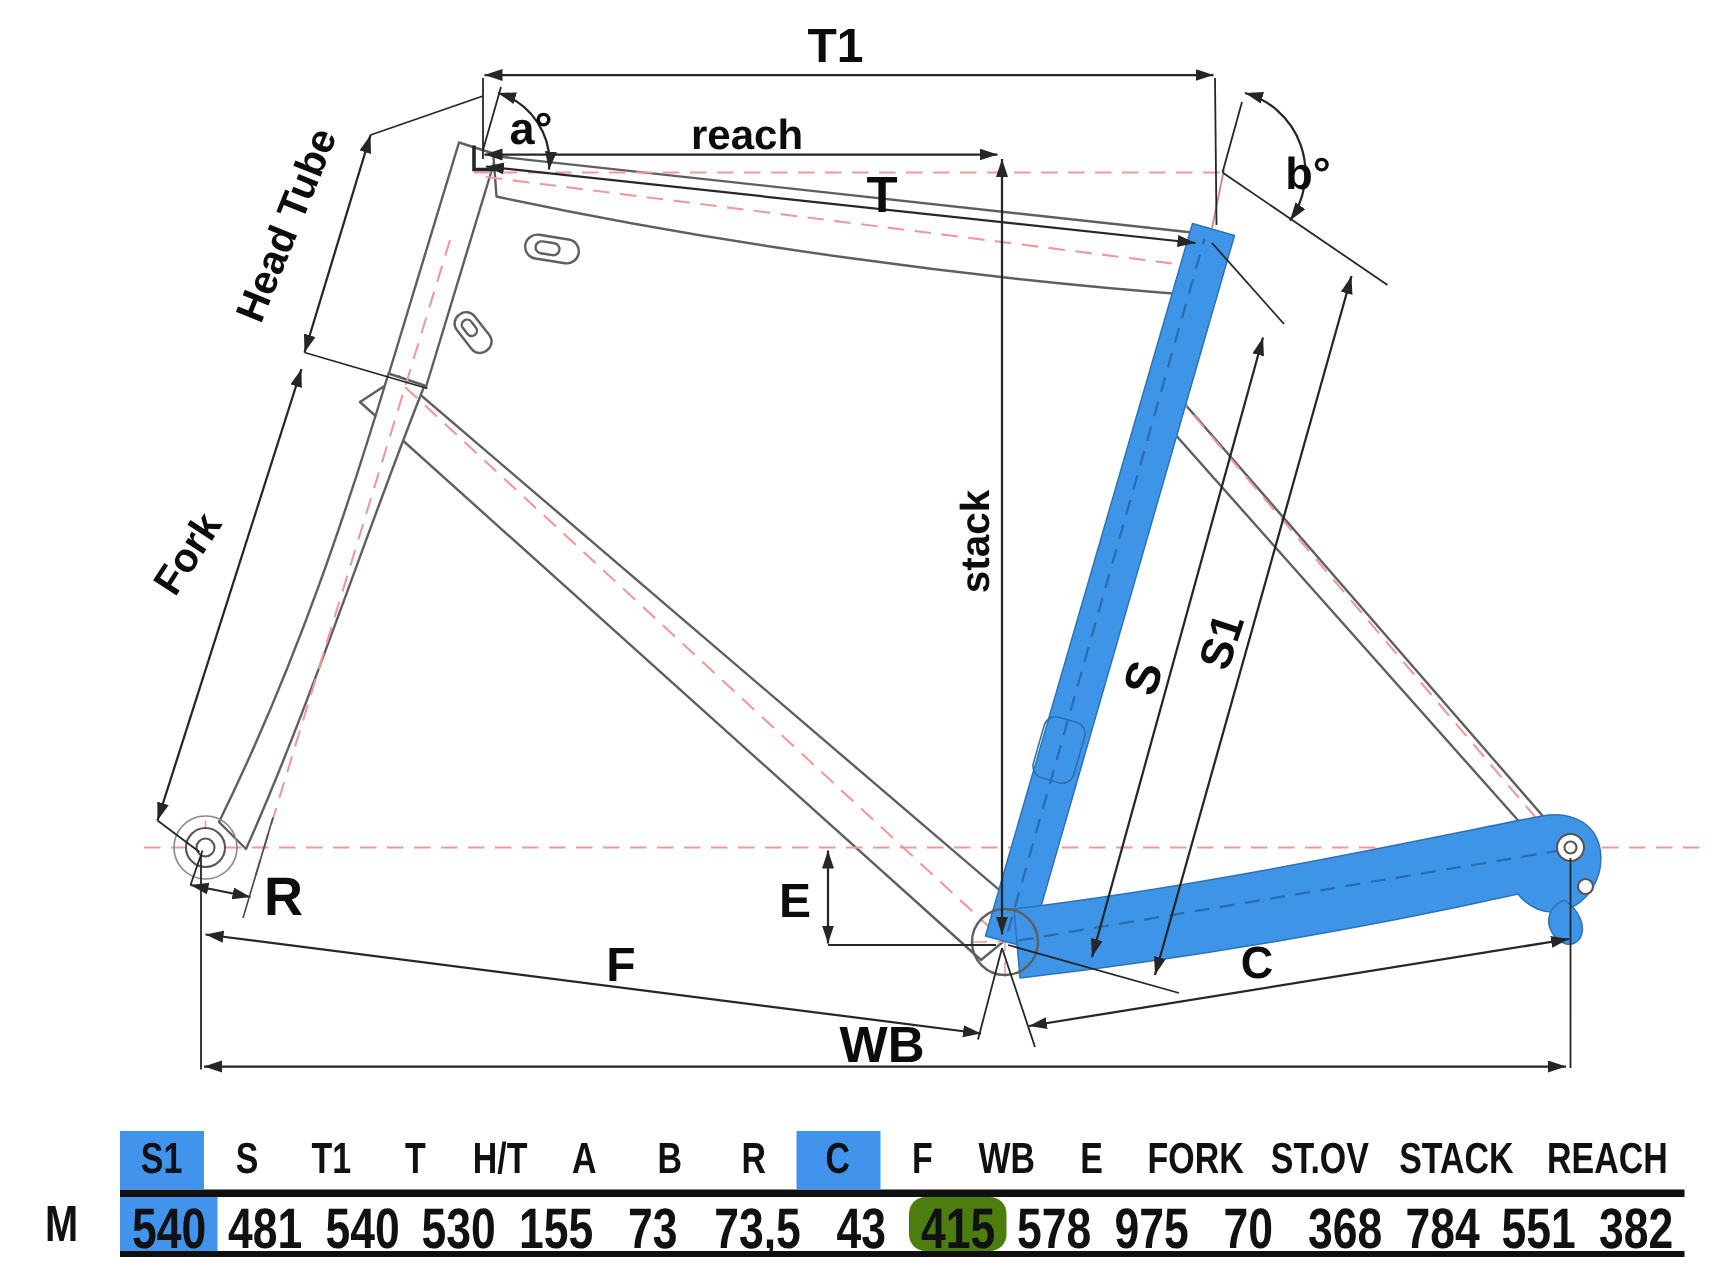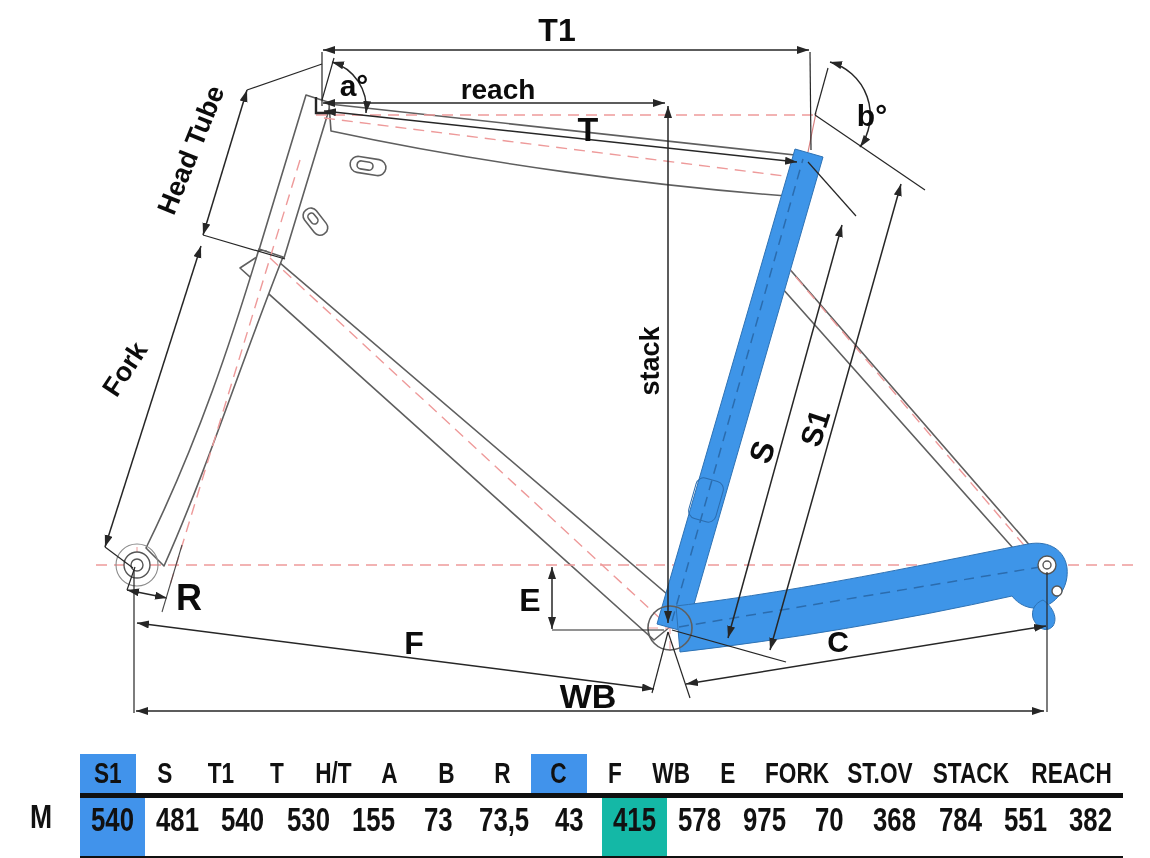--- a/index.html
+++ b/index.html
@@ -7,21 +7,21 @@
         font-family:"Liberation Sans",sans-serif;}
   .diagram-wrap{position:absolute;left:0;top:0;width:1150px;height:745px;}
   svg text{font-family:"Liberation Sans",sans-serif;font-weight:bold;fill:#0c0c0c;}
 
   
   .size-label{position:absolute;left:16px;top:797px;width:50px;text-align:center;
               font-size:34px;font-weight:bold;color:#111;}
   .tbl{position:absolute;left:80px;top:754px;width:1043px;}
   .row{display:flex;width:100%;}
   .row.header .cell{height:39px;line-height:39px;font-size:29px;}
-  .row.values .cell{height:58px;line-height:44px;font-size:33px;}
+  .row.values .cell{height:36px;line-height:44px;font-size:38px;}
   .cell{flex:1 1 0;text-align:center;font-weight:bold;color:#111;white-space:nowrap;overflow:visible;}
   .cnd{display:inline-block;transform:scaleX(.78);transform-origin:50% 50%;}
   .sep{height:5px;background:#101010;}
   .btm{height:4px;background:#101010;}
 </style>
 </head>
 <body>
 
 <div class="page">
 
@@ -181,21 +181,21 @@
     <div class="sep"></div>
     <div class="row values" id="val-row">
         <div class="cell" style="background: rgb(65, 147, 235);"><span class="cnd">540</span></div>
         <div class="cell"><span class="cnd">481</span></div>
         <div class="cell"><span class="cnd">540</span></div>
         <div class="cell"><span class="cnd">530</span></div>
         <div class="cell"><span class="cnd">155</span></div>
         <div class="cell"><span class="cnd">73</span></div>
         <div class="cell"><span class="cnd">73,5</span></div>
         <div class="cell"><span class="cnd">43</span></div>
-        <div class="cell" style="background: #14b8a6;"><span class="cnd">415</span></div>
+        <div class="cell" style="background: #4d7c0f; border-radius: 11px;"><span class="cnd">415</span></div>
         <div class="cell"><span class="cnd">578</span></div>
         <div class="cell"><span class="cnd">975</span></div>
         <div class="cell"><span class="cnd">70</span></div>
         <div class="cell"><span class="cnd">368</span></div>
         <div class="cell"><span class="cnd">784</span></div>
         <div class="cell"><span class="cnd">551</span></div>
         <div class="cell"><span class="cnd">382</span></div>
       </div>
     <div class="btm"></div>
   </div>

